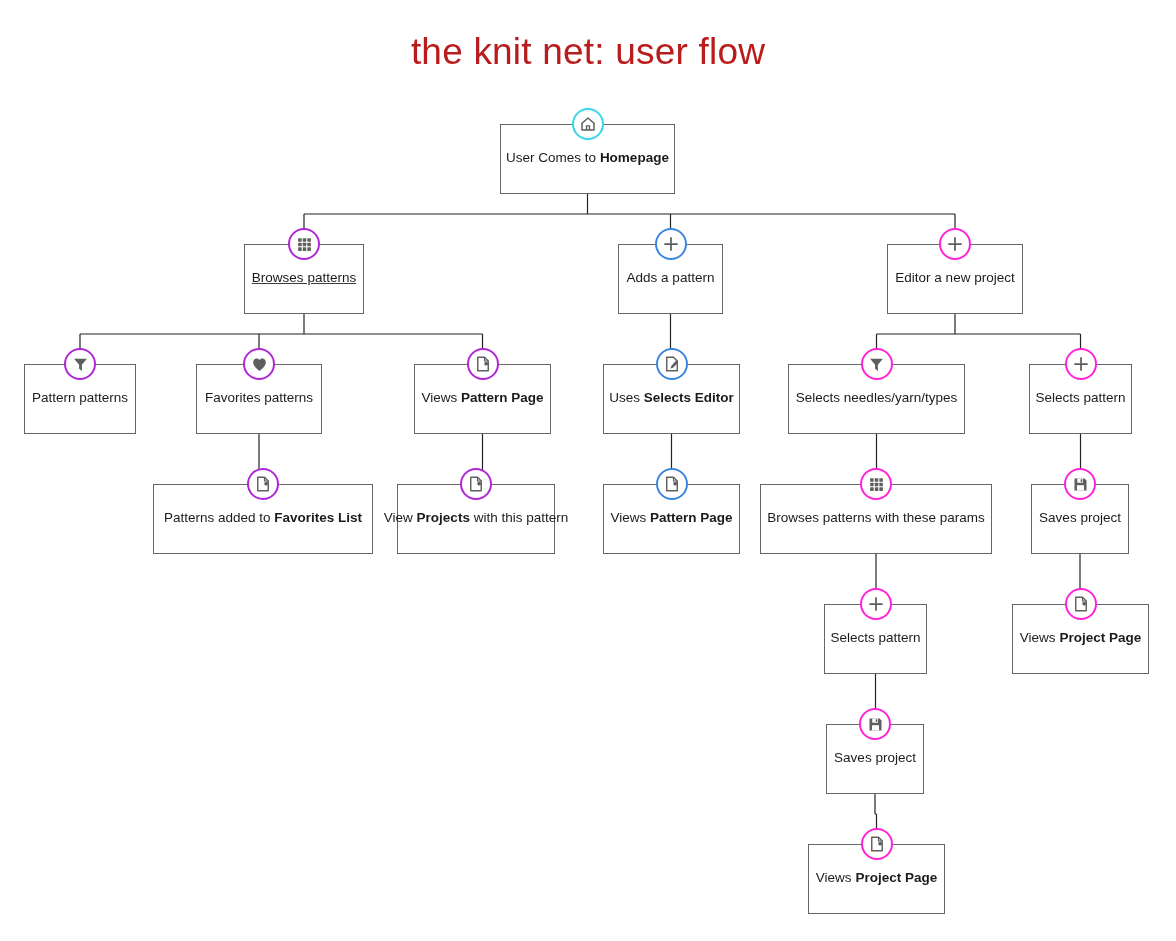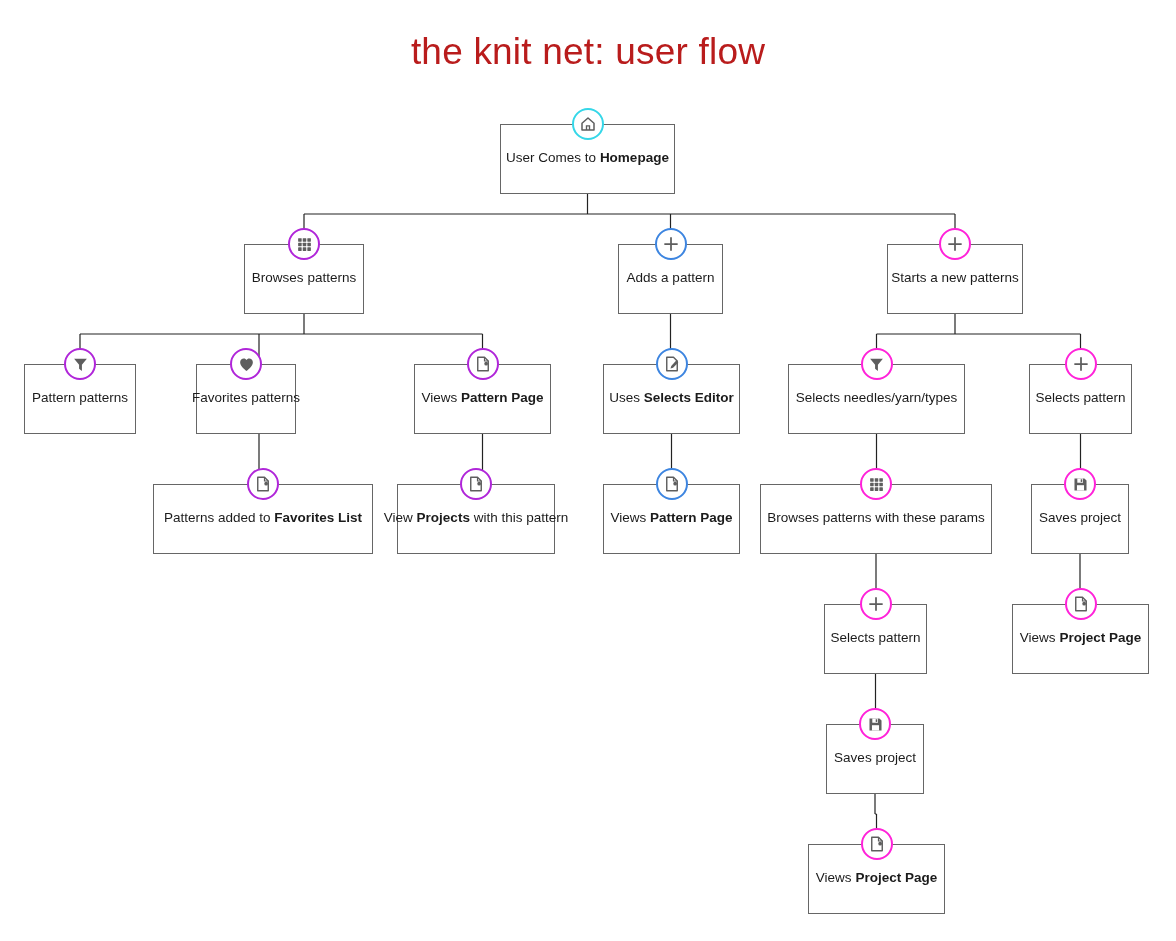--- a/index.html
+++ b/index.html
@@ -129,21 +129,21 @@
   <div id="nodes-layer">
       <div class="node" style="left: 500px; top: 124px; width: 175px; height: 70px;">
         <div class="badge c-cyan">
           <svg width="18" height="18" viewBox="0 0 24 24">
             <path class="glyph-stroke" stroke-width="2" stroke-linejoin="round" d="M4 11 L12 4 L20 11 L20 20 L4 20 Z"></path>
             <path class="glyph-stroke" stroke-width="1.8" d="M10 20 L10 14.5 L14 14.5 L14 20"></path>
           </svg>
         </div>
         <div class="node-label"><span>User Comes to </span><b>Homepage</b></div>
       </div>
-      <div class="node" style="left: 244px; top: 244px; width: 120px; height: 70px;">
+      <div class="node" style="left: 244px; top: 244px; width: 120px; height: 70px; text-decoration: underline;">
         <div class="badge c-purple">
           <svg width="17" height="17" viewBox="0 0 24 24">
             <g class="glyph">
               <rect x="3" y="3" width="5" height="5" rx="0.6"></rect>
               <rect x="9.5" y="3" width="5" height="5" rx="0.6"></rect>
               <rect x="16" y="3" width="5" height="5" rx="0.6"></rect>
               <rect x="3" y="9.5" width="5" height="5" rx="0.6"></rect>
               <rect x="9.5" y="9.5" width="5" height="5" rx="0.6"></rect>
               <rect x="16" y="9.5" width="5" height="5" rx="0.6"></rect>
               <rect x="3" y="16" width="5" height="5" rx="0.6"></rect>
@@ -161,31 +161,31 @@
           </svg>
         </div>
         <div class="node-label"><span>Adds a pattern</span></div>
       </div>
       <div class="node" style="left: 887px; top: 244px; width: 136px; height: 70px;">
         <div class="badge c-magenta">
           <svg width="20" height="20" viewBox="0 0 24 24">
             <path class="glyph-stroke" stroke-width="2.1" stroke-linecap="butt" d="M12 4 L12 20 M4 12 L20 12"></path>
           </svg>
         </div>
-        <div class="node-label"><span>Starts a new patterns</span></div>
+        <div class="node-label"><span>Editor a new project</span></div>
       </div>
       <div class="node" style="left: 24px; top: 364px; width: 112px; height: 70px;">
         <div class="badge c-purple">
           <svg width="17" height="17" viewBox="0 0 24 24">
             <path class="glyph" d="M3 4 L21 4 L14 12.5 L14 21 L10 18 L10 12.5 Z"></path>
           </svg>
         </div>
         <div class="node-label"><span>Pattern patterns</span></div>
       </div>
-      <div class="node" style="left: 196px; top: 364px; width: 100px; height: 70px;">
+      <div class="node" style="left: 196px; top: 364px; width: 126px; height: 70px;">
         <div class="badge c-purple">
           <svg width="17" height="17" viewBox="0 0 24 24">
             <path class="glyph" d="M12 21 C12 21 3 15 3 8.8 C3 5.6 5.5 3.4 8.2 3.4 C10 3.4 11.3 4.4 12 5.6 C12.7 4.4 14 3.4 15.8 3.4 C18.5 3.4 21 5.6 21 8.8 C21 15 12 21 12 21 Z"></path>
           </svg>
         </div>
         <div class="node-label"><span>Favorites patterns</span></div>
       </div>
       <div class="node" style="left: 414px; top: 364px; width: 137px; height: 70px;">
         <div class="badge c-purple">
           <svg width="18" height="18" viewBox="0 0 24 24">

